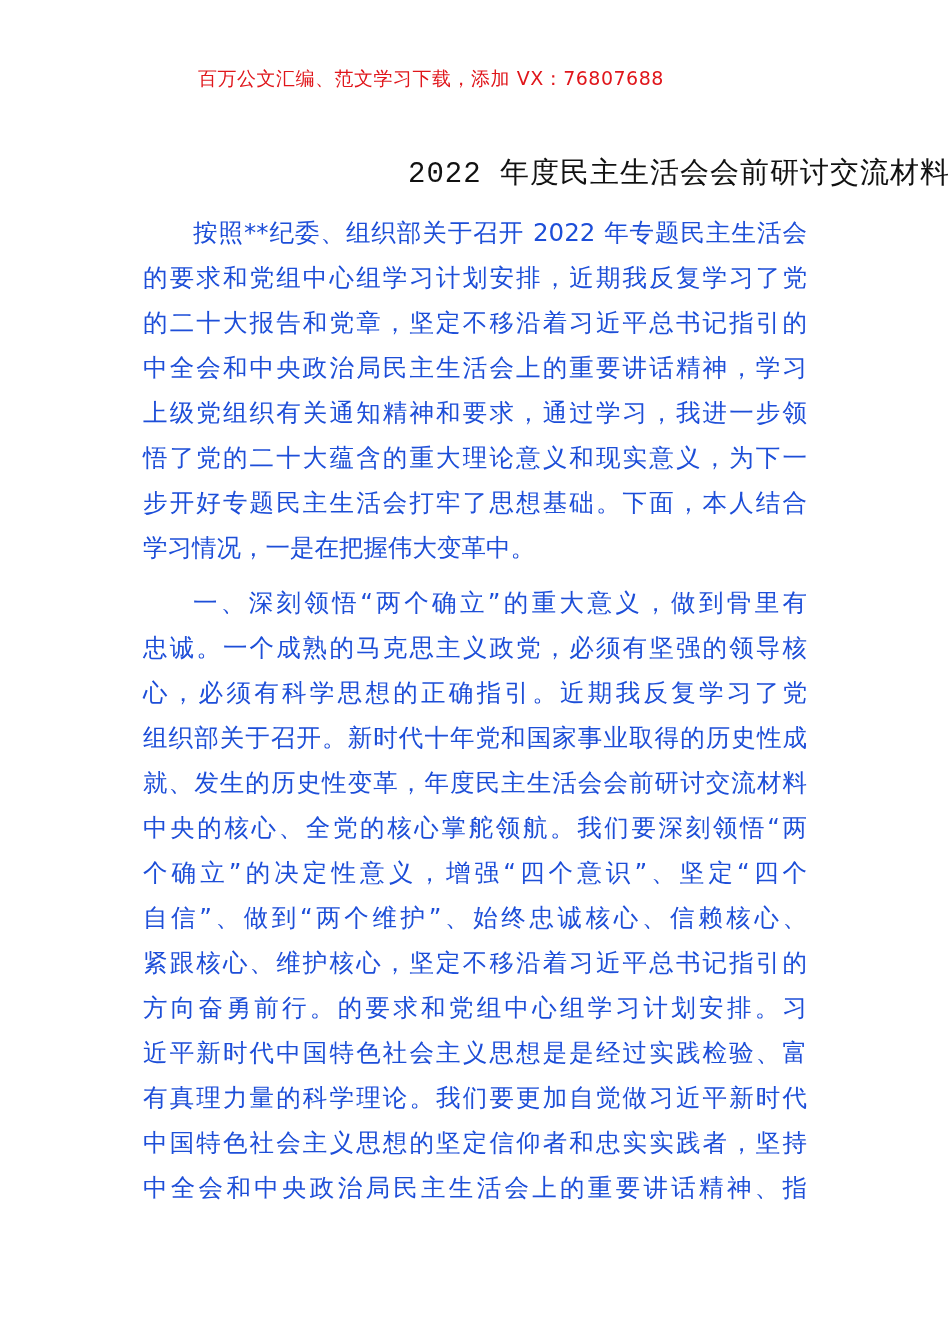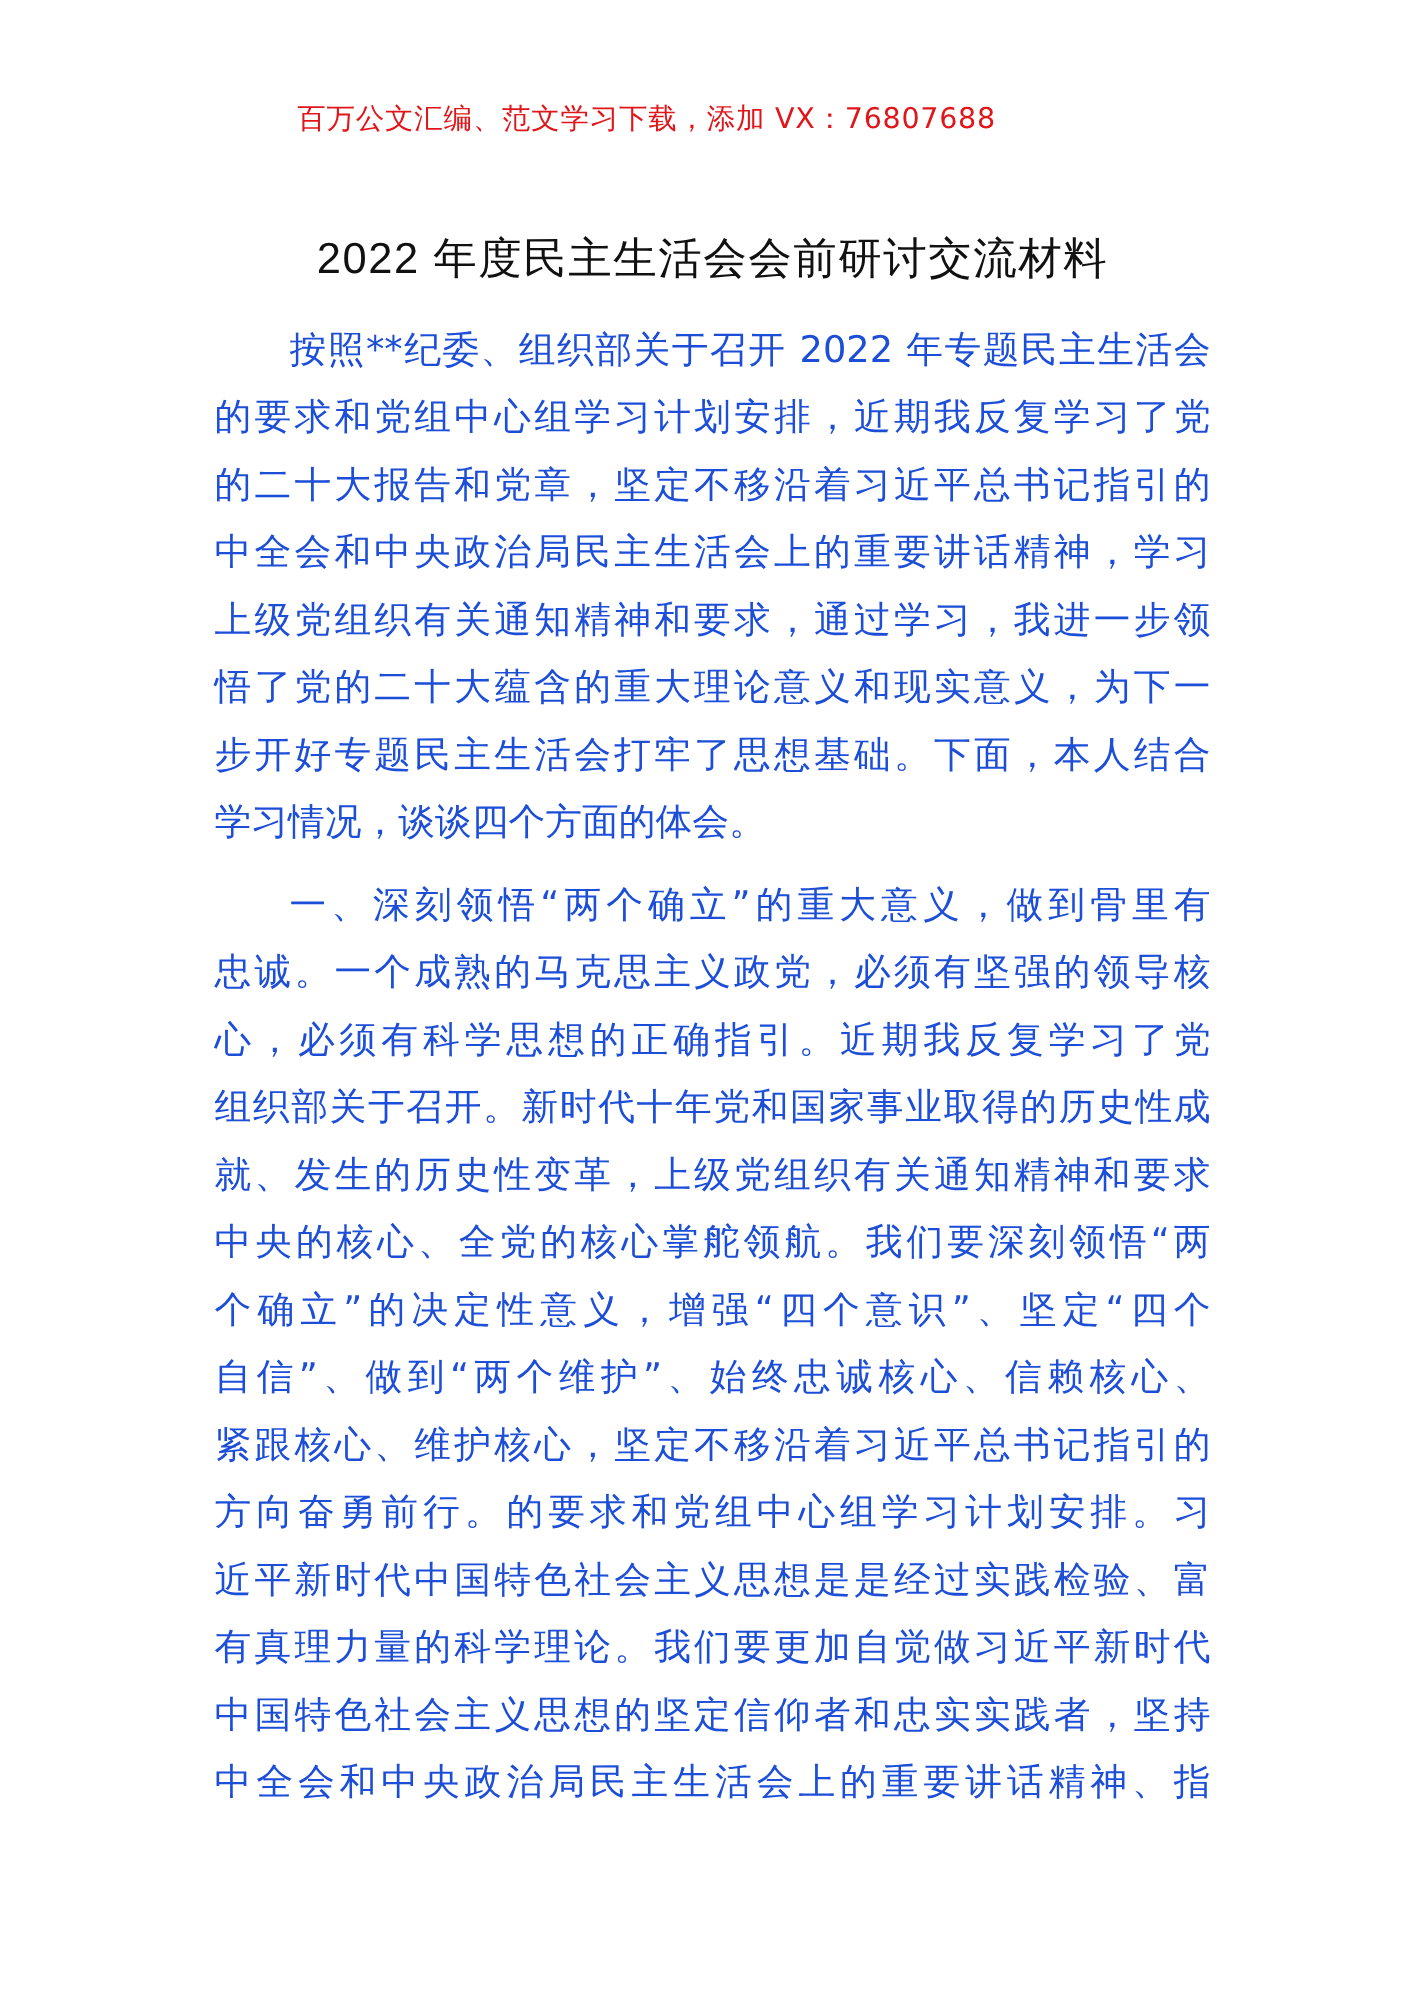--- a/index.html
+++ b/index.html
@@ -3,22 +3,22 @@
 <meta charset="utf-8">
 <style>
   html, body { margin: 0; padding: 0; background: #ffffff; }
   body { width: 950px; height: 1344px; position: relative; overflow: hidden; }
   .page { position: absolute; left: 0; top: 0; width: 950px; height: 1344px; background: #fff; }
   .header {
     position: absolute; left: 0; top: 66px; width: 862px; text-align: center;
     font-family: "DejaVu Sans", sans-serif; font-size: 19px; color: #e0161b; letter-spacing: 0.5px;
   }
   .title {
-    position: absolute; left: 0; top: 153px; width: 950px; text-align: center;
-    font-family: Liberation Sans, sans-serif; font-size: 29px; color: #111; letter-spacing: 1px;
+    position: absolute; left: 0; top: 153px; width: 950px; text-align: right;
+    font-family: Liberation Mono, monospace; font-size: 29px; color: #111; letter-spacing: 1px;
   }
   .line {
     position: absolute; left: 143px; width: 664px;
     font-family: "DejaVu Sans", sans-serif; font-size: 24.5px; color: #1d4ed8;
     white-space: nowrap; text-align: justify; text-align-last: justify; line-height: 30px;
   }
   .line.last { text-align-last: left; }
   .line.indent { left: 193px; width: 614px; }
 </style>
 </head>
@@ -29,29 +29,29 @@
   <div class="title">2022 年度民主生活会会前研讨交流材料</div>
 
   <div>
     <div class="line indent" style="top:218px">按照**纪委、组织部关于召开 2022 年专题民主生活会</div>
     <div class="line" style="top:263px">的要求和党组中心组学习计划安排，近期我反复学习了党</div>
     <div class="line" style="top:308px">的二十大报告和党章，坚定不移沿着习近平总书记指引的</div>
     <div class="line" style="top:353px">中全会和中央政治局民主生活会上的重要讲话精神，学习</div>
     <div class="line" style="top:398px">上级党组织有关通知精神和要求，通过学习，我进一步领</div>
     <div class="line" style="top:443px">悟了党的二十大蕴含的重大理论意义和现实意义，为下一</div>
     <div class="line" style="top:488px">步开好专题民主生活会打牢了思想基础。下面，本人结合</div>
-    <div class="line last" style="top:533px">学习情况，谈谈四个方面的体会。</div>
+    <div class="line last" style="top:533px">学习情况，一是在把握伟大变革中。</div>
   </div>
 
   <div>
     <div class="line indent" style="top:588px">一、深刻领悟“两个确立”的重大意义，做到骨里有</div>
     <div class="line" style="top:633px">忠诚。一个成熟的马克思主义政党，必须有坚强的领导核</div>
     <div class="line" style="top:678px">心，必须有科学思想的正确指引。近期我反复学习了党</div>
     <div class="line" style="top:723px">组织部关于召开。新时代十年党和国家事业取得的历史性成</div>
-    <div class="line" style="top:768px">就、发生的历史性变革，上级党组织有关通知精神和要求</div>
+    <div class="line" style="top:768px">就、发生的历史性变革，年度民主生活会会前研讨交流材料</div>
     <div class="line" style="top:813px">中央的核心、全党的核心掌舵领航。我们要深刻领悟“两</div>
     <div class="line" style="top:858px">个确立”的决定性意义，增强“四个意识”、坚定“四个</div>
     <div class="line" style="top:903px">自信”、做到“两个维护”、始终忠诚核心、信赖核心、</div>
     <div class="line" style="top:948px">紧跟核心、维护核心，坚定不移沿着习近平总书记指引的</div>
     <div class="line" style="top:993px">方向奋勇前行。的要求和党组中心组学习计划安排。习</div>
     <div class="line" style="top:1038px">近平新时代中国特色社会主义思想是是经过实践检验、富</div>
     <div class="line" style="top:1083px">有真理力量的科学理论。我们要更加自觉做习近平新时代</div>
     <div class="line" style="top:1128px">中国特色社会主义思想的坚定信仰者和忠实实践者，坚持</div>
     <div class="line" style="top:1173px">中全会和中央政治局民主生活会上的重要讲话精神、指</div>
   </div>

